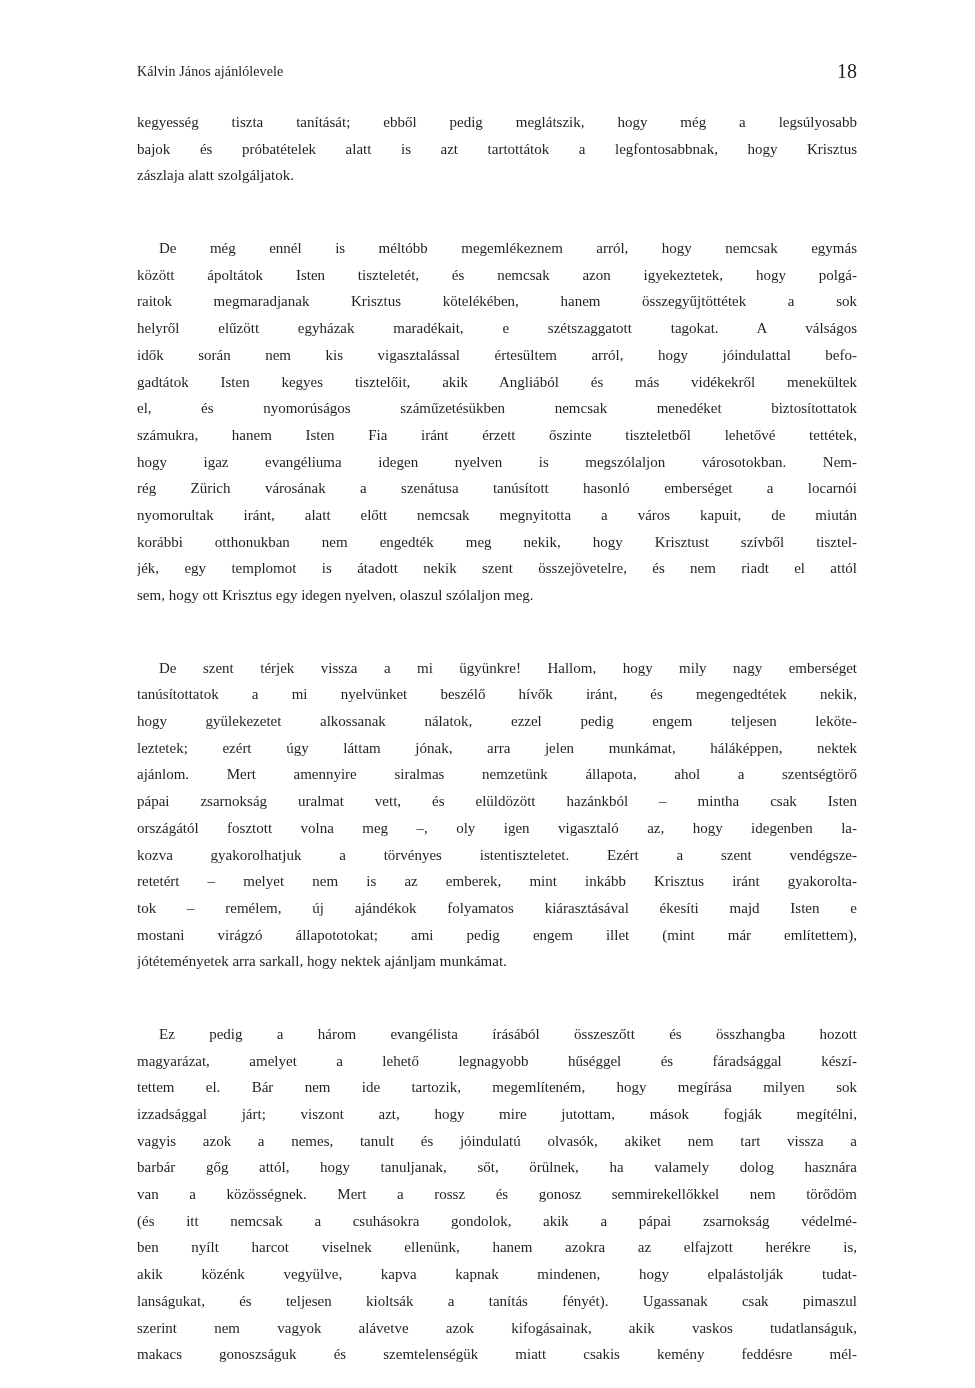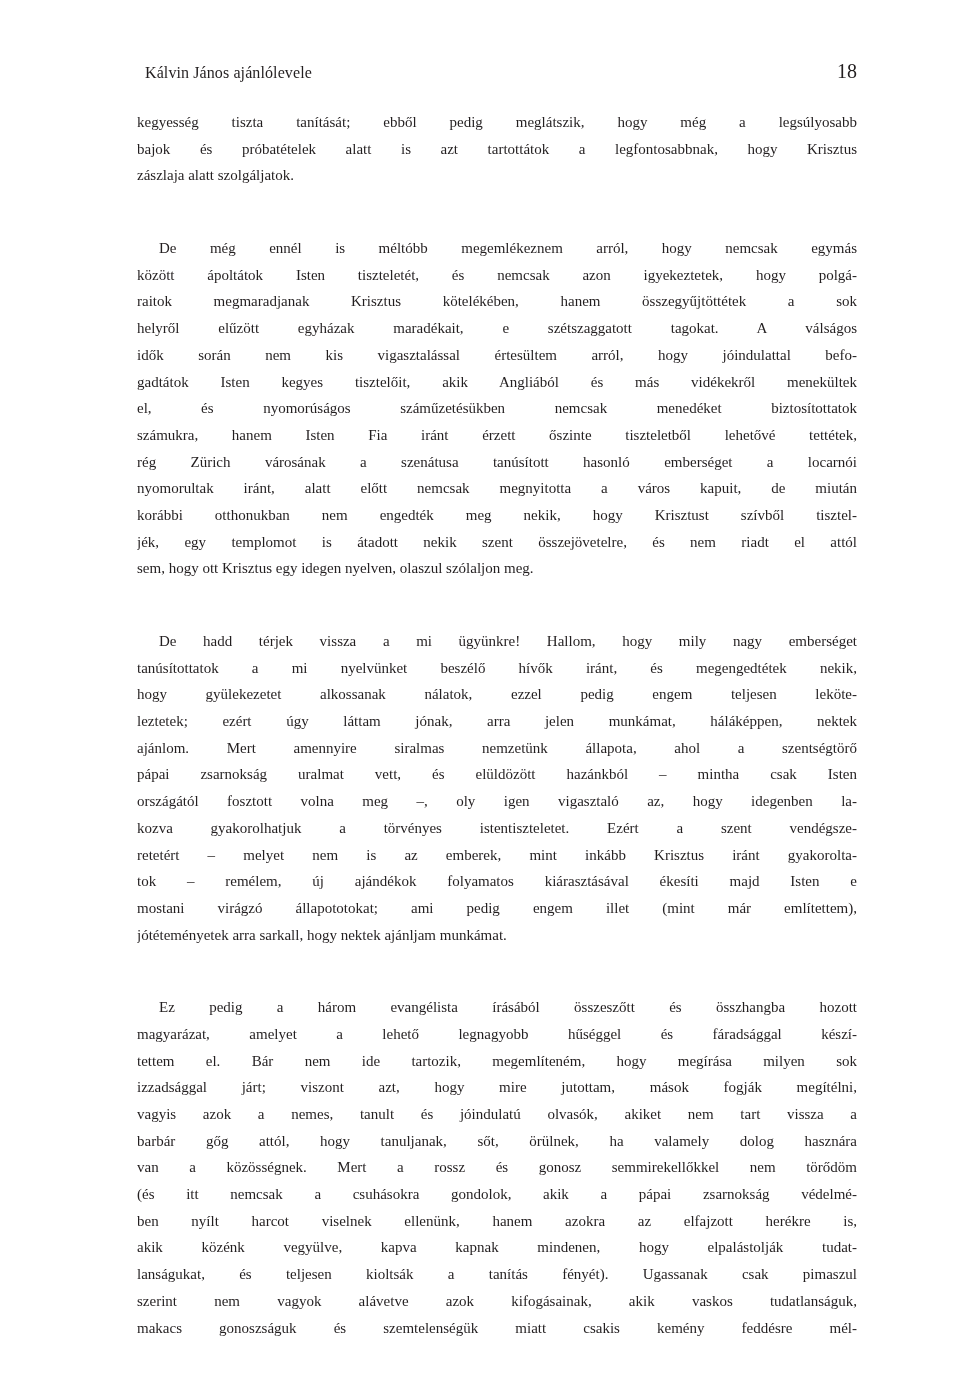--- a/index.html
+++ b/index.html
@@ -23,23 +23,23 @@
   }
   .running-header {
     position: absolute;
     left: 137px;
     top: 62px;
     width: 720px;
     height: 24px;
   }
   .header-title {
     position: absolute;
-    left: 8px;
+    left: 0;
     top: 2px;
-    font-size: 16px;
+    font-size: 14px;
     letter-spacing: 0.1px;
     white-space: nowrap;
   }
   .page-number {
     position: absolute;
     right: 0;
     top: -2px;
     font-size: 20px;
     text-align: right;
   }
@@ -82,29 +82,30 @@
 
     <div>
       <span class="line indent">De még ennél is méltóbb megemlékeznem arról, hogy nemcsak egymás</span>
       <span class="line">között ápoltátok Isten tiszteletét, és nemcsak azon igyekeztetek, hogy polgá-</span>
       <span class="line">raitok megmaradjanak Krisztus kötelékében, hanem összegyűjtöttétek a sok</span>
       <span class="line">helyről elűzött egyházak maradékait, e szétszaggatott tagokat. A válságos</span>
       <span class="line">idők során nem kis vigasztalással értesültem arról, hogy jóindulattal befo-</span>
       <span class="line">gadtátok Isten kegyes tisztelőit, akik Angliából és más vidékekről menekültek</span>
       <span class="line">el, és nyomorúságos száműzetésükben nemcsak menedéket biztosítottatok</span>
       <span class="line">számukra, hanem Isten Fia iránt érzett őszinte tiszteletből lehetővé tettétek,</span>
+      <span class="line">hogy igaz evangéliuma idegen nyelven is megszólaljon városotokban. Nem-</span>
       <span class="line">rég Zürich városának a szenátusa tanúsított hasonló emberséget a locarnói</span>
       <span class="line">nyomorultak iránt, alatt előtt nemcsak megnyitotta a város kapuit, de miután</span>
       <span class="line">korábbi otthonukban nem engedték meg nekik, hogy Krisztust szívből tisztel-</span>
       <span class="line">jék, egy templomot is átadott nekik szent összejövetelre, és nem riadt el attól</span>
       <span class="line last">sem, hogy ott Krisztus egy idegen nyelven, olaszul szólaljon meg.</span>
     </div>
 
     <div>
-      <span class="line indent">De hadd térjek vissza a mi ügyünkre! Hallom, hogy mily nagy emberséget</span>
+      <span class="line indent">De szent térjek vissza a mi ügyünkre! Hallom, hogy mily nagy emberséget</span>
       <span class="line">tanúsítottatok a mi nyelvünket beszélő hívők iránt, és megengedtétek nekik,</span>
       <span class="line">hogy gyülekezetet alkossanak nálatok, ezzel pedig engem teljesen leköte-</span>
       <span class="line">leztetek; ezért úgy láttam jónak, arra jelen munkámat, háláképpen, nektek</span>
       <span class="line">ajánlom. Mert amennyire siralmas nemzetünk állapota, ahol a szentségtörő</span>
       <span class="line">pápai zsarnokság uralmat vett, és elüldözött hazánkból – mintha csak Isten</span>
       <span class="line">országától fosztott volna meg –, oly igen vigasztaló az, hogy idegenben la-</span>
       <span class="line">kozva gyakorolhatjuk a törvényes istentiszteletet. Ezért a szent vendégsze-</span>
       <span class="line">retetért – melyet nem is az emberek, mint inkább Krisztus iránt gyakorolta-</span>
       <span class="line">tok – remélem, új ajándékok folyamatos kiárasztásával ékesíti majd Isten e</span>
       <span class="line">mostani virágzó állapototokat; ami pedig engem illet (mint már említettem),</span>

